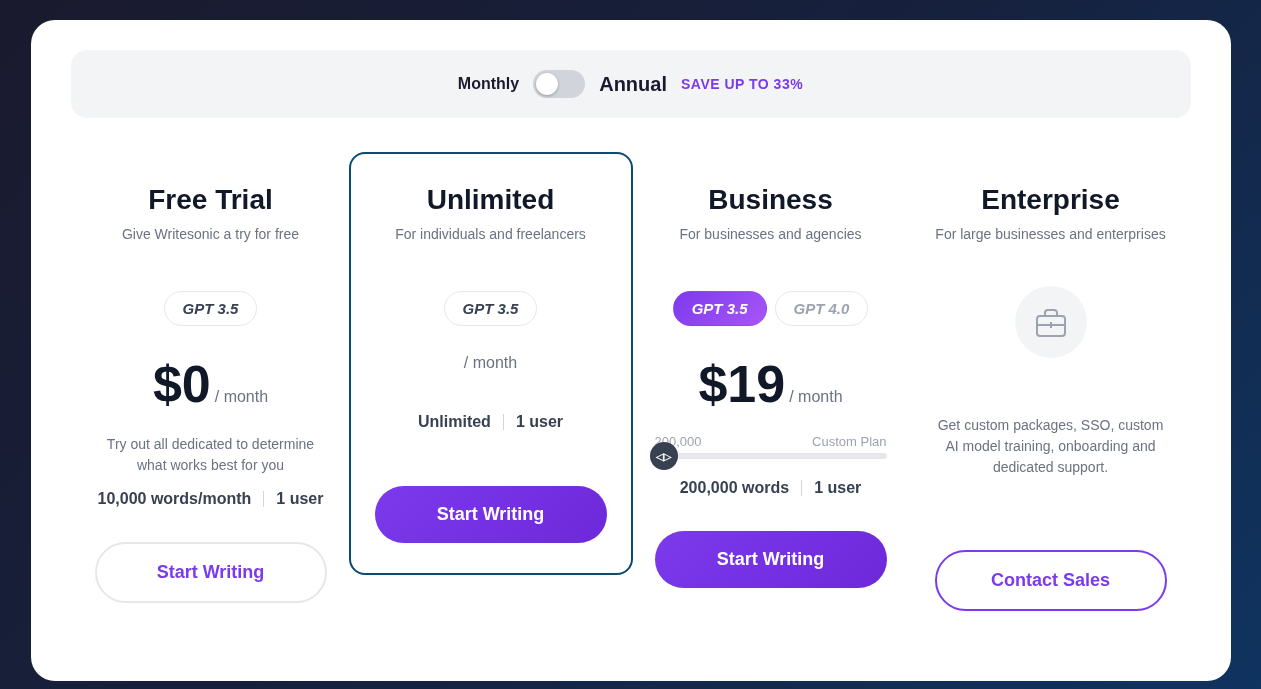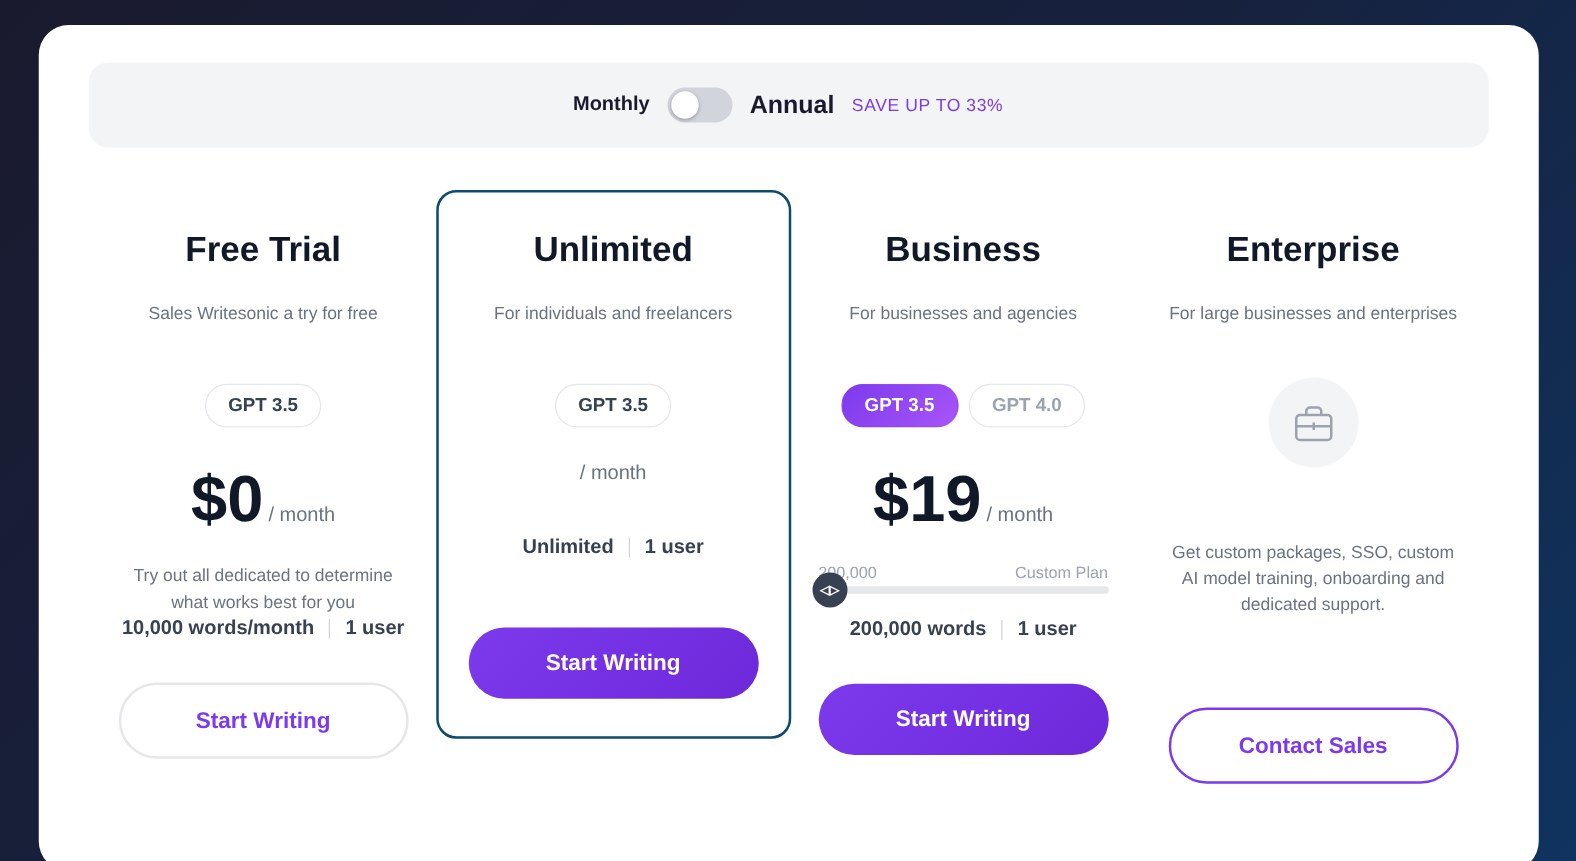--- a/index.html
+++ b/index.html
@@ -55,21 +55,21 @@
       position: absolute;
       left: 3px;
     }
     .billing-annual {
       font-size: 20px;
       font-weight: 600;
       color: #1a1a2e;
     }
     .save-badge {
       font-size: 14px;
-      font-weight: 400;
+      font-weight: 700;
       color: #7c3aed;
       letter-spacing: 0.5px;
     }
     
     .plans-grid {
       display: grid;
       grid-template-columns: repeat(4, 1fr);
       gap: 0;
       align-items: start;
     }
@@ -80,21 +80,21 @@
     .plan-card.highlighted {
       border: 2px solid #0c4a6e;
       border-radius: 16px;
       margin: -2px;
     }
     .plan-name {
       font-size: 28px;
       font-weight: 700;
       color: #111827;
       text-align: center;
-      margin-bottom: 26px;
+      margin-bottom: 10px;
     }
     .plan-desc {
       font-size: 14px;
       color: #6b7280;
       text-align: center;
       margin-bottom: 20px;
       min-height: 40px;
     }
     
     .gpt-badge-row {
@@ -106,20 +106,21 @@
       align-items: center;
     }
     .gpt-badge {
       padding: 8px 18px;
       border-radius: 22px;
       font-size: 15px;
       font-weight: 600;
       border: 1.5px solid #e5e7eb;
       background: white;
       color: #374151;
+      font-style: italic;
     }
     .gpt-badge.active-purple {
       background: linear-gradient(135deg, #7c3aed, #a855f7);
       color: white;
       border-color: transparent;
     }
     .gpt-badge.inactive {
       color: #9ca3af;
       border-color: #e5e7eb;
     }
@@ -263,31 +264,31 @@
       <div class="toggle-thumb"></div>
     </div>
     <span class="billing-annual">Annual</span>
     <span class="save-badge">SAVE UP TO 33%</span>
   </div>
 
   <div class="plans-grid">
 
     <div class="plan-card">
       <div class="plan-name">Free Trial</div>
-      <div class="plan-desc">Sales Writesonic a try for free</div>
+      <div class="plan-desc">Give Writesonic a try for free</div>
       <div class="gpt-badge-row">
         <span class="gpt-badge">GPT 3.5</span>
       </div>
       <div class="price-row">
         <span class="price-amount">$0</span>
         <span class="price-period">/ month</span>
       </div>
       <div class="plan-details">
         <div class="plan-small-text">Try out all dedicated to determine what works best for you</div>
-        <div class="plan-words-row" style="margin-top:2px;">
+        <div class="plan-words-row" style="margin-top:14px;">
           <span>10,000 words/month</span>
           <span class="separator"></span>
           <span>1 user</span>
         </div>
       </div>
       <button class="cta-btn outline">Start Writing</button>
     </div>
 
     <div class="plan-card highlighted">
       <div class="plan-name">Unlimited</div>

